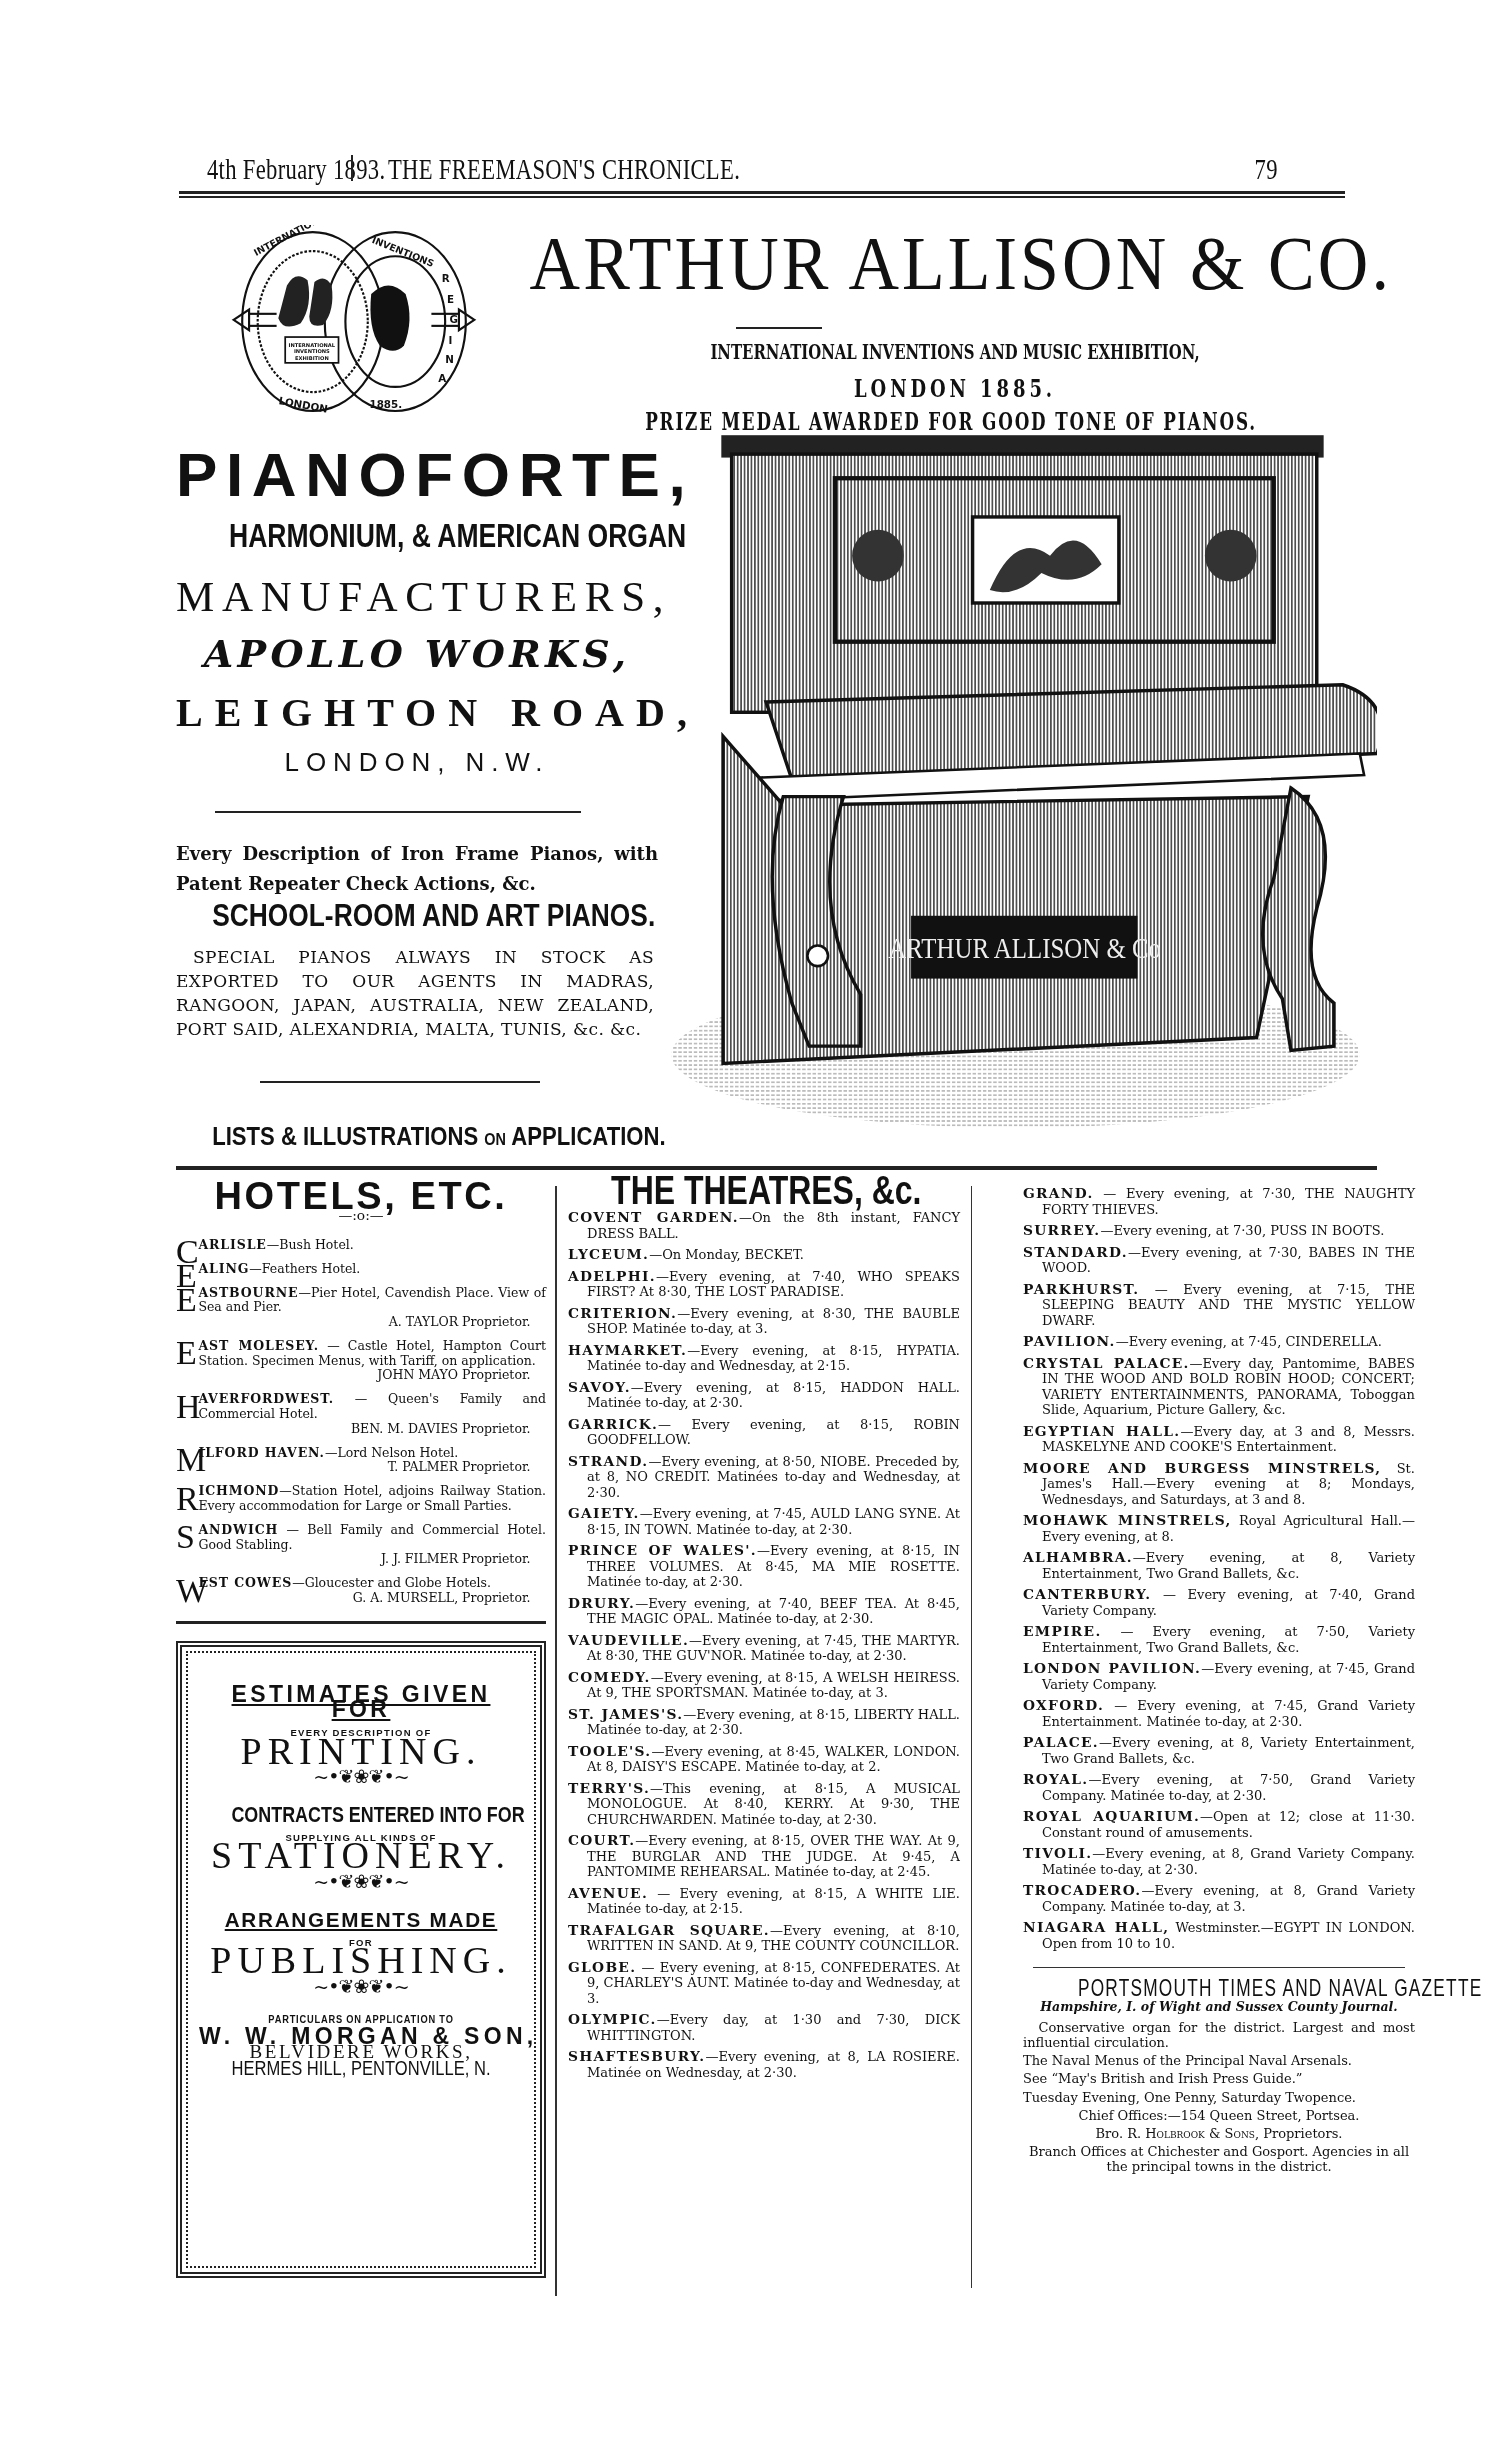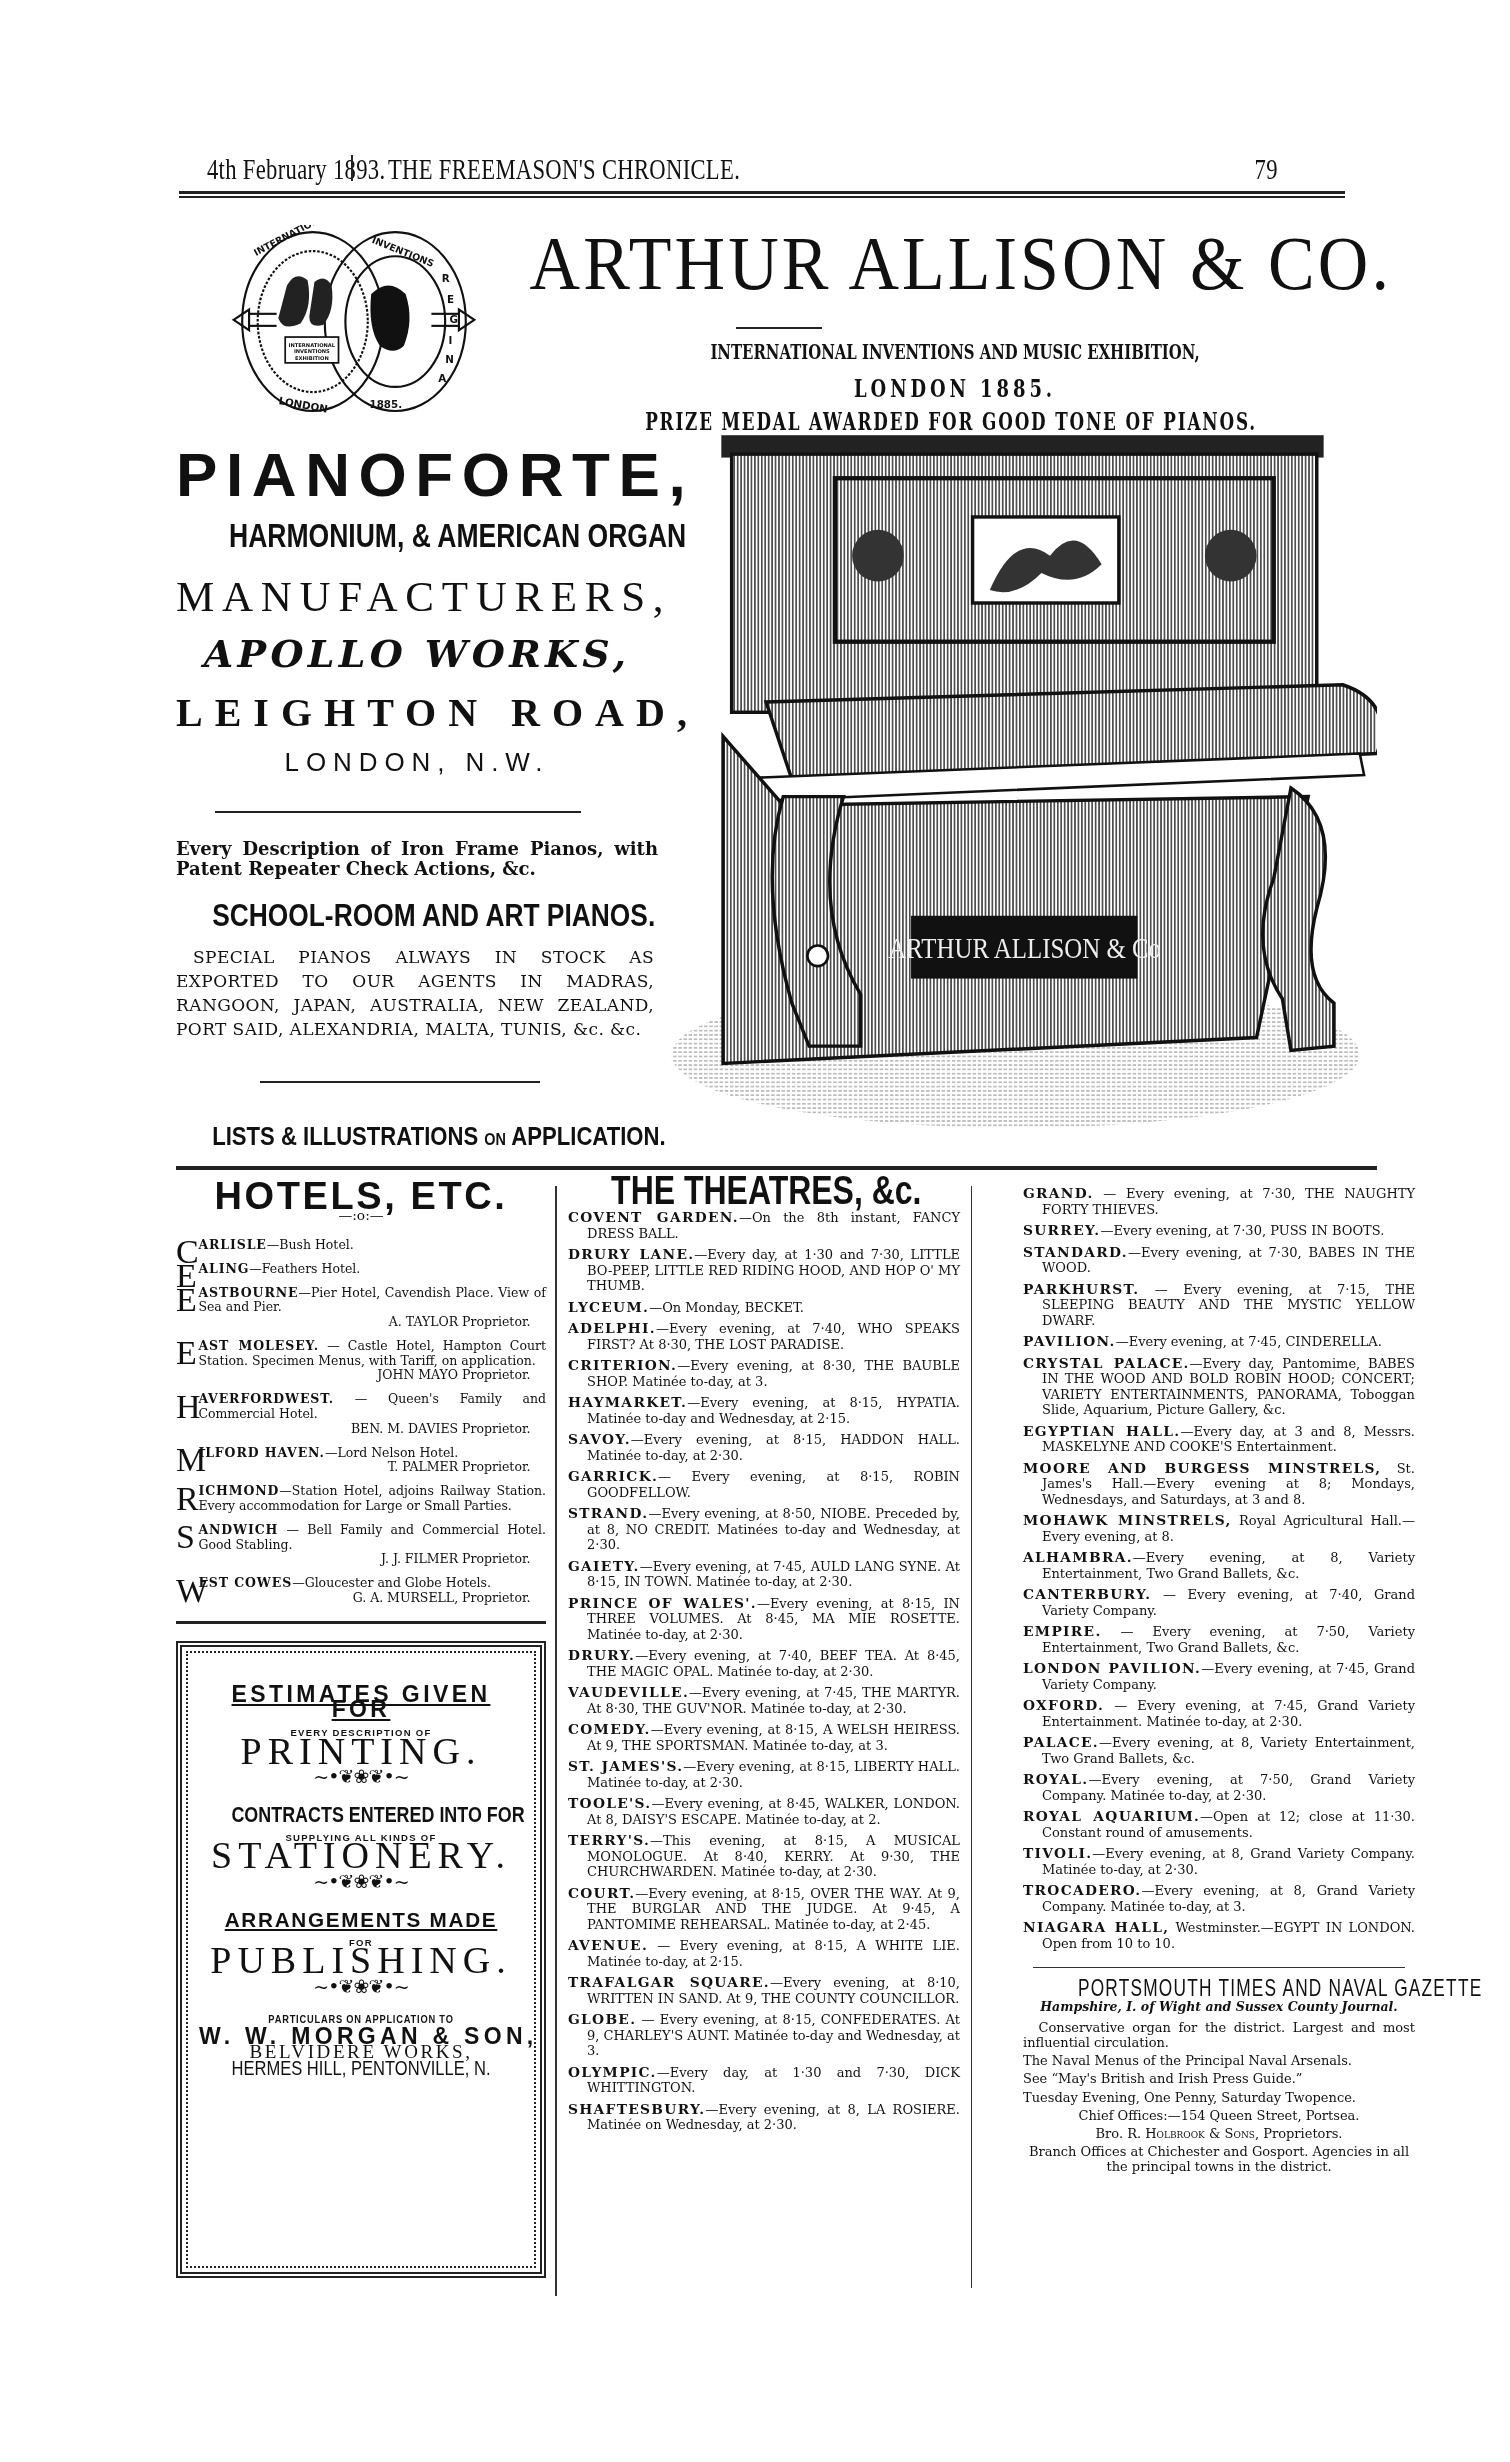--- a/index.html
+++ b/index.html
@@ -19,21 +19,21 @@
   .l3 { left:516px; top:407px; width:861px; font-size:24px; font-weight:bold; letter-spacing:2.6px; transform:scaleX(0.70); }
   .shortrule { height:2.6px; background:#222; }
   
   .leftad { left:176px; width:482px; text-align:center; }
   .piano-title { top:439px; font-family:"Liberation Sans", sans-serif; font-weight:bold; font-size:62px; letter-spacing:8.6px; }
   .harmonium { top:516px; font-family:"Liberation Sans", sans-serif; font-weight:bold; font-size:34px; transform:scaleX(0.78); white-space:nowrap; }
   .manuf { top:572px; font-family:"Liberation Serif", serif; font-size:43px; letter-spacing:7.7px; white-space:nowrap; }
   .apollo { top:631px; font-family:"DejaVu Serif", serif; font-weight:bold; font-size:38px; letter-spacing:4.3px; font-style:italic; white-space:nowrap; }
   .leighton { top:689px; font-family:"Liberation Serif", serif; font-weight:bold; font-size:40px; letter-spacing:12px; white-space:nowrap; }
   .londonnw { top:747px; font-family:"Liberation Sans", sans-serif; font-size:26px; letter-spacing:6.9px; }
-  .everydesc { left:176px; top:839px; width:482px; font-family:"DejaVu Serif", serif; font-weight:bold; font-size:18px; line-height:20px; text-align:justify; }
+  .everydesc { left:176px; top:839px; width:482px; font-family:"DejaVu Serif", serif; font-weight:bold; font-size:18px; line-height:30px; text-align:justify; }
   .schoolroom { top:898px; font-family:"Liberation Sans", sans-serif; font-weight:bold; font-size:31px; transform:scaleX(0.85); white-space:nowrap; }
   .special { left:176px; top:945px; width:478px; font-family:"DejaVu Serif", serif; font-size:17px; line-height:24px; text-align:justify; text-indent:17px; letter-spacing:0.4px; }
   .lists { top:1121px; font-family:"Liberation Sans", sans-serif; font-weight:bold; font-size:26px; transform:scaleX(0.85); white-space:nowrap; }
   .lists small { font-size:17px; }
   
   .piano { left:637px; top:435px; width:740px; height:706px; }
   .fullrule { left:176px; top:1166px; width:1201px; height:4.3px; background:#222; }
   
   .col { font-family:"DejaVu Serif", serif; font-size:13px; line-height:15.5px; color:#111; }
   .col1 { left:176px; top:1186px; width:370px; }
@@ -208,21 +208,20 @@
     <div class="pb-hermes">HERMES HILL, PENTONVILLE, N.</div>
   </div>
 </div>
 
 <div class="abs vrule" style="left:555px;top:1186px;height:1110px;"></div>
 
 <div class="abs col col2">
   <div class="sect-head theatres-head">THE THEATRES, &amp;c.</div>
   <div id="theatres-a">
       <div class="entry"><b>COVENT GARDEN.</b><span>—On the 8th instant, FANCY DRESS BALL.</span></div>
-      <div class="entry"><b>DRURY LANE.</b><span>—Every day, at 1·30 and 7·30, LITTLE BO-PEEP, LITTLE RED RIDING HOOD, AND HOP O' MY THUMB.</span></div>
       <div class="entry"><b>LYCEUM.</b><span>—On Monday, BECKET.</span></div>
       <div class="entry"><b>ADELPHI.</b><span>—Every evening, at 7·40, WHO SPEAKS FIRST? At 8·30, THE LOST PARADISE.</span></div>
       <div class="entry"><b>CRITERION.</b><span>—Every evening, at 8·30, THE BAUBLE SHOP. Matinée to-day, at 3.</span></div>
       <div class="entry"><b>HAYMARKET.</b><span>—Every evening, at 8·15, HYPATIA. Matinée to-day and Wednesday, at 2·15.</span></div>
       <div class="entry"><b>SAVOY.</b><span>—Every evening, at 8·15, HADDON HALL. Matinée to-day, at 2·30.</span></div>
       <div class="entry"><b>GARRICK.</b><span>— Every evening, at 8·15, ROBIN GOODFELLOW.</span></div>
       <div class="entry"><b>STRAND.</b><span>—Every evening, at 8·50, NIOBE. Preceded by, at 8, NO CREDIT. Matinées to-day and Wednesday, at 2·30.</span></div>
       <div class="entry"><b>GAIETY.</b><span>—Every evening, at 7·45, AULD LANG SYNE. At 8·15, IN TOWN. Matinée to-day, at 2·30.</span></div>
       <div class="entry"><b>PRINCE OF WALES'.</b><span>—Every evening, at 8·15, IN THREE VOLUMES. At 8·45, MA MIE ROSETTE. Matinée to-day, at 2·30.</span></div>
       <div class="entry"><b>DRURY.</b><span>—Every evening, at 7·40, BEEF TEA. At 8·45, THE MAGIC OPAL. Matinée to-day, at 2·30.</span></div>

